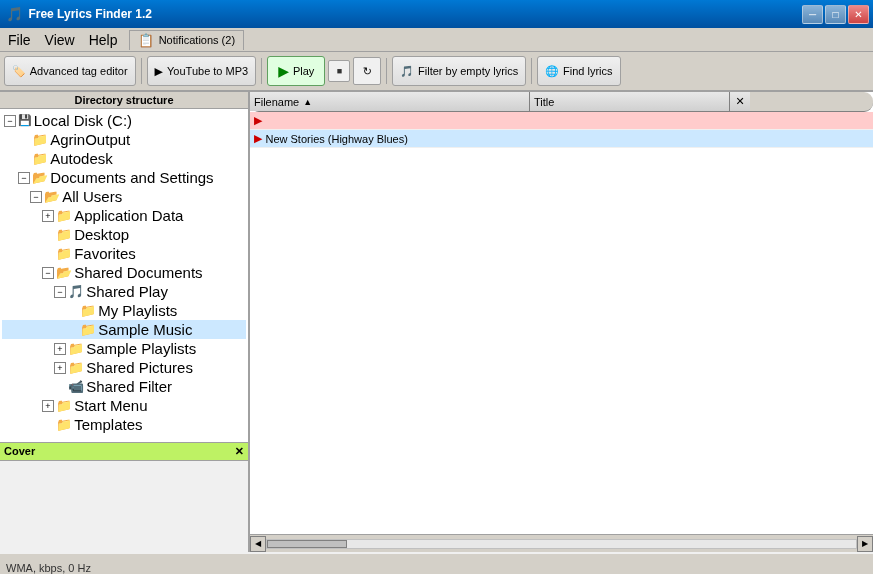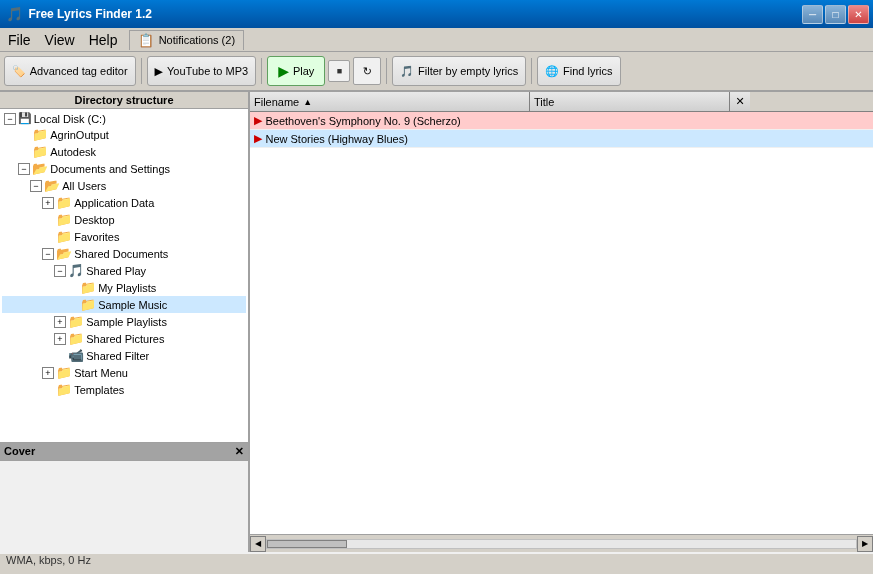--- a/index.html
+++ b/index.html
@@ -104,21 +104,21 @@
       flex: 1;
       overflow: auto;
       background: white;
     }
     .cover-panel {
       height: 110px;
       border-top: 1px solid #a0a0a0;
       background: #f0f0f0;
     }
     .cover-header {
-      background: #a3a3a3;
+      background: #bef264;
       border-bottom: 1px solid #a0a0a0;
       padding: 2px 4px;
       font-size: 11px;
       font-weight: bold;
       display: flex; justify-content: space-between;
     }
     .cover-close { cursor: pointer; font-size: 11px; }
 
     
     .tree { padding: 2px; }
@@ -126,34 +126,35 @@
       display: flex; align-items: center; gap: 2px;
       padding: 1px 0;
       cursor: pointer;
       white-space: nowrap;
       font-size: 11px;
     }
     .tree-item.selected { background: #cce8ff; }
     .expand-btn { width: 12px; height: 12px; border: 1px solid #808080; background: white; font-size: 9px; display: flex; align-items: center; justify-content: center; cursor: pointer; flex-shrink: 0; }
     .spacer { width: 12px; flex-shrink: 0; }
     .folder-icon { font-size: 13px; flex-shrink: 0; }
-    .tree-label { font-size: 11px; }
+    .tree-label { font-size: 15px; }
 
     
     .right-panel {
       flex: 1;
       display: flex;
       flex-direction: column;
       background: white;
     }
     .file-list-header {
       background: #d4d0c8;
       display: flex;
       border-bottom: 1px solid #808080;
       height: 20px;
+      border-radius: 9px;
     }
     .col-header {
       border-right: 1px solid #808080;
       padding: 2px 4px;
       font-size: 11px;
       display: flex; align-items: center;
       background: linear-gradient(to bottom, #e8e8e8, #d0d0d0);
       cursor: pointer;
       user-select: none;
     }
@@ -186,21 +187,21 @@
     .hscroll-left { width: 16px; height: 16px; background: #d4d0c8; border: 1px solid #808080; display: flex; align-items: center; justify-content: center; cursor: pointer; font-size: 8px; }
     .hscroll-track { flex: 1; height: 10px; background: #e8e8e8; border: 1px solid #c0c0c0; position: relative; }
     .hscroll-thumb { position: absolute; left: 0; top: 0; width: 80px; height: 100%; background: #c0c0c0; border: 1px solid #808080; }
     .hscroll-right { width: 16px; height: 16px; background: #d4d0c8; border: 1px solid #808080; display: flex; align-items: center; justify-content: center; cursor: pointer; font-size: 8px; }
 
     
     .status-bar {
       height: 22px;
       background: #d4d0c8;
       border-top: 2px solid #f0f0f0;
-      display: flex; align-items: flex-start;
+      display: flex; align-items: flex-end;
       padding: 0 6px;
       font-size: 11px;
     }
     .status-right { font-size: 11px; color: #333; }
 
     
     .tree-container::-webkit-scrollbar { width: 16px; }
     .tree-container::-webkit-scrollbar-track { background: #d4d0c8; }
     .tree-container::-webkit-scrollbar-thumb { background: #b0b0b0; border: 1px solid #808080; }
 
@@ -402,21 +403,20 @@
       <div class="col-header col-close">✕</div>
     </div>
 
     <div class="right-content">
       <div class="file-main">
         <div class="file-list">
 
           <div class="file-row">
             <div class="file-cell fc-filename">
               <span style="color:#cc0000;">▶</span>
-              <span>Beethoven's Symphony No. 9 (Scherzo)</span>
             </div>
             <div class="file-cell fc-title"></div>
             <div class="file-cell fc-lyrics"></div>
           </div>
 
           <div class="file-row">
             <div class="file-cell fc-filename">
               <span style="color:#cc0000;">▶</span>
               <span>New Stories (Highway Blues)</span>
             </div>

